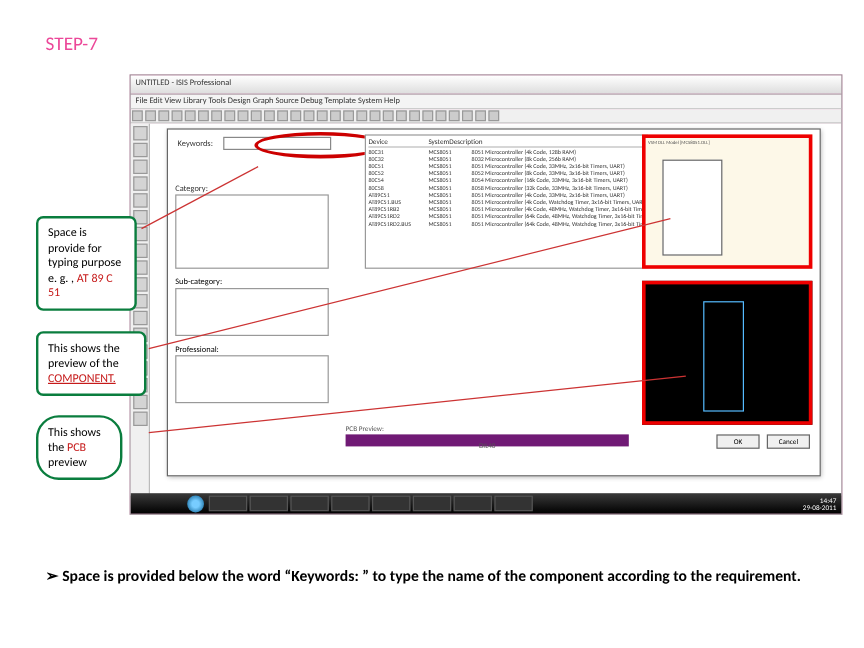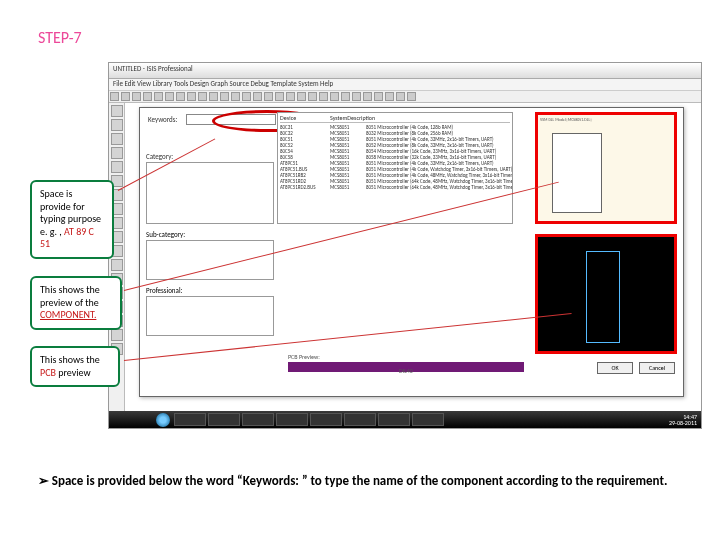--- a/index.html
+++ b/index.html
@@ -14,21 +14,21 @@
   .sc-left { position: absolute; left: 0; top: 0; width: 16px; height: 100%; background: #f0f0f0; border-right: 1px solid #bbb; }
   .sc-left div { width: 12px; height: 12px; margin: 2px auto; background: #d4d4d4; border: 1px solid #999; }
   .dialog { position: absolute; left: 30px; top: 4px; width: 545px; height: 290px; background: #fff; border: 1px solid #666; box-shadow: 1px 1px 4px rgba(0,0,0,.3); }
   .dlg-title { height: 14px; background: linear-gradient(#f8f8f8,#e0e0e0); border-bottom: 1px solid #aaa; font-size: 7px; padding: 1px 4px; position: relative; }
   .dlg-close { position: absolute; right: 2px; top: 1px; width: 30px; height: 10px; background: #e06060; border-radius: 2px; }
   .dlg-body { padding: 6px 8px; position: relative; height: 274px; }
   .kw-row { display: flex; align-items: center; margin-bottom: 3px; }
   .kw-label { font-size: 7px; width: 38px; color: #333; }
   .kw-input { width: 90px; height: 11px; border: 1px solid #888; background: #fff; }
   .oval-kw { position: absolute; left: 72px; top: 2px; width: 110px; height: 22px; border: 3px solid #c00; border-radius: 50%; pointer-events: none; }
-  .results { position: absolute; left: 137px; top: 4px; width: 236px; height: 112px; border: 1px solid #999; background: #fff; font-size: 5px; color: #333; overflow: hidden; padding: 2px; line-height: 1.2; }
+  .results { position: absolute; left: 164px; top: 4px; width: 236px; height: 112px; border: 1px solid #999; background: #fff; font-size: 5px; color: #333; overflow: hidden; padding: 2px; line-height: 1.2; }
   .results-hdr { display: flex; font-size: 6px; border-bottom: 1px solid #bbb; margin-bottom: 1px; }
   .results-hdr span:first-child { width: 50px; }
   .preview1 { position: absolute; right: 6px; top: 4px; width: 142px; height: 112px; background: #fdf8e8; border: 3px solid #e00; }
   .preview1-inner { font-size: 4px; color: #555; padding: 2px; }
   .chip-schem { position: absolute; left: 14px; top: 18px; width: 50px; height: 80px; border: 1px solid #666; background: #fff; }
   .preview2 { position: absolute; right: 6px; top: 126px; width: 142px; height: 120px; background: #000; border: 3px solid #e00; }
   .pkg { position: absolute; left: 48px; top: 14px; width: 34px; height: 92px; border: 1px solid #5bf; }
   .cat-label { position: absolute; left: 6px; top: 44px; font-size: 7px; color: #333; }
   .cat-box { position: absolute; left: 6px; top: 54px; width: 128px; height: 62px; border: 1px solid #999; background: #fff; font-size: 5px; padding: 1px; }
   .subcat-label { position: absolute; left: 6px; top: 122px; font-size: 7px; }
@@ -39,21 +39,21 @@
   .dlg-bot .drop { height: 10px; border: 5px solid #701a75; background: #f4f4f4; margin-top: 1px; text-align: center; }
   .ok-btn { position: absolute; right: 50px; bottom: 8px; width: 36px; height: 12px; border: 1px solid #666; background: #f0f0f0; font-size: 6px; text-align: center; line-height: 11px; }
   .cancel-btn { position: absolute; right: 8px; bottom: 8px; width: 36px; height: 12px; border: 1px solid #666; background: #f0f0f0; font-size: 6px; text-align: center; line-height: 11px; }
   .taskbar { position: absolute; left: 0; bottom: 0; right: 0; height: 17px; background: linear-gradient(#3a3a3a,#000); display: flex; align-items: center; padding-left: 44px; }
   .tb-orb { width: 14px; height: 14px; margin: 0 3px; border-radius: 50%; background: radial-gradient(circle, #7cf 30%, #058); }
   .tb-item { width: 32px; height: 13px; margin: 0 1px; background: #333; border: 1px solid #555; }
   .tb-clock { margin-left: auto; margin-right: 4px; color: #fff; font-size: 6px; text-align: right; line-height: 1; }
   .callout { position: absolute; border: 2px solid #0a7d3e; border-radius: 6px; background: #fff; padding: 6px 8px; font-size: 10px; line-height: 1.25; }
   .c1 { top: 180px; left: 30px; width: 84px; }
   .c2 { top: 276px; left: 30px; width: 92px; }
-  .c3 { top: 346px; left: 30px; width: 90px; }
+  .c3 { top: 346px; left: 30px; width: 72px; border-radius: 19px; }
   .red { color: #c61a1a; }
   .line { position: absolute; background: #c33; height: 1.2px; }
   .l1 { top: 190px; left: 118px; width: 110px; transform: rotate(-28deg); transform-origin: left; }
   .l2 { top: 290px; left: 124px; width: 448px; transform: rotate(-14deg); transform-origin: left; }
   .l3 { top: 360px; left: 124px; width: 450px; transform: rotate(-6deg); transform-origin: left; }
   .footer { position: absolute; top: 472px; left: 38px; right: 28px; font-size: 13px; font-weight: bold; color: #000; line-height: 1.35; }
 </style>
 </head>
 <body>
 

